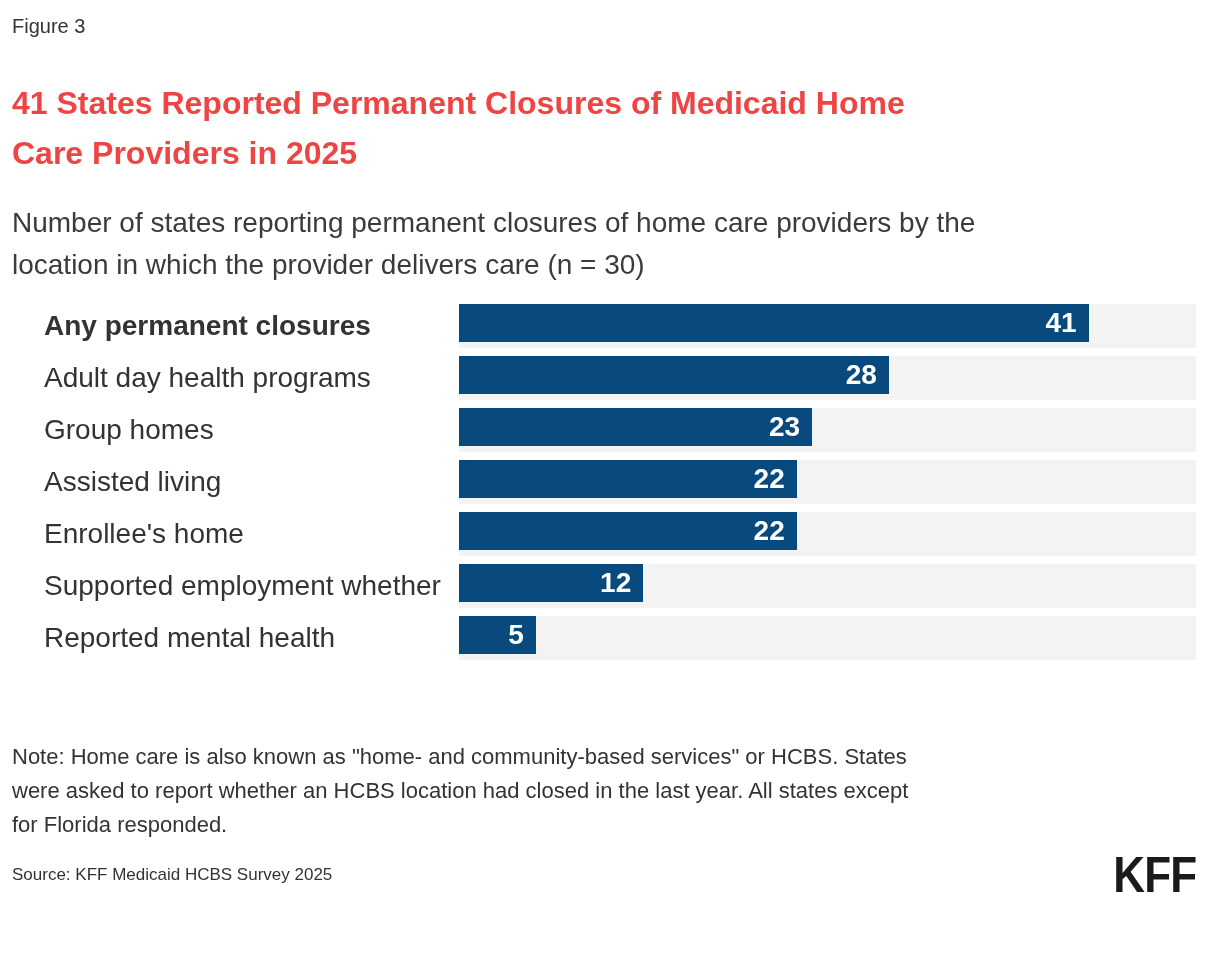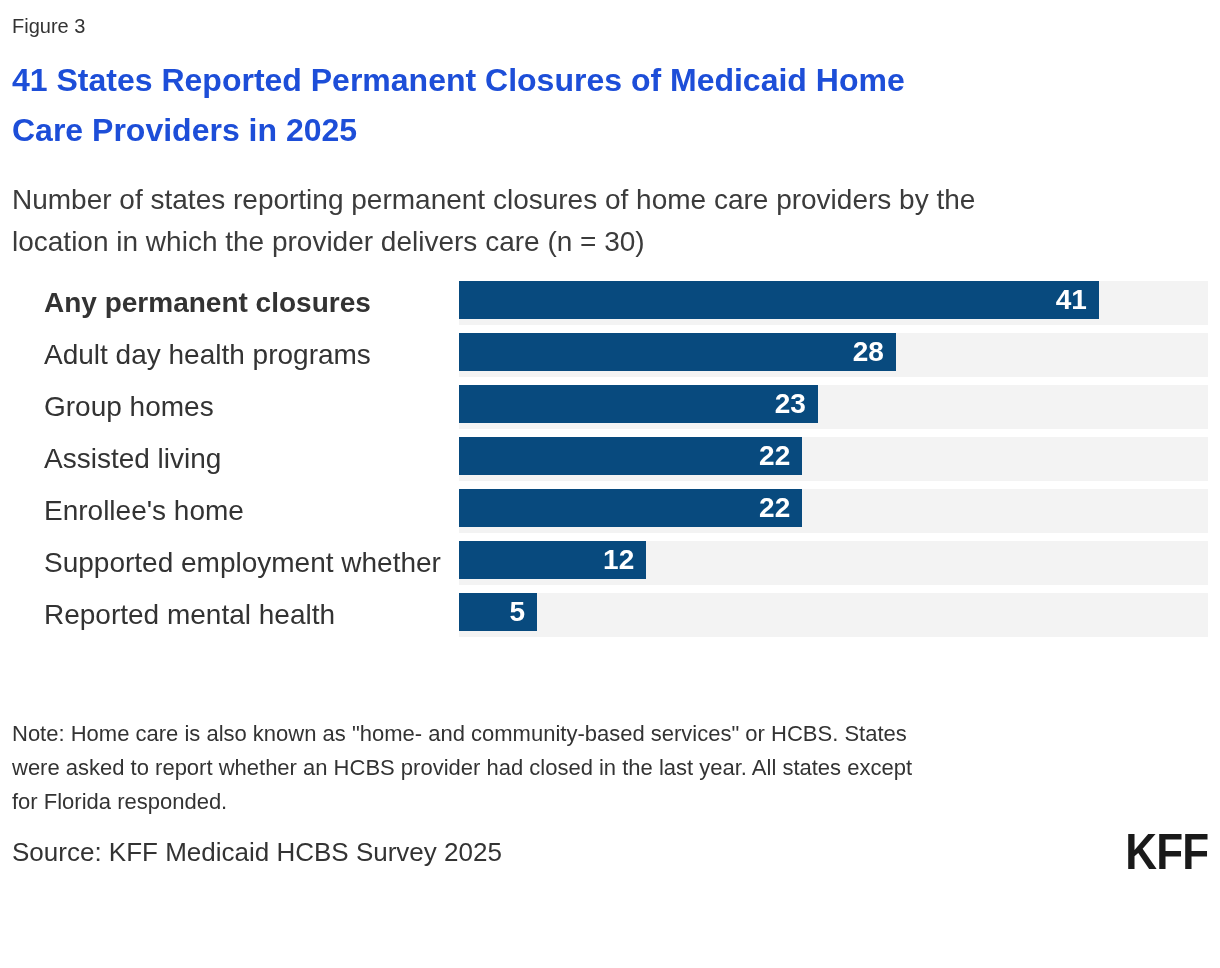--- a/index.html
+++ b/index.html
@@ -4,34 +4,34 @@
 <style>
   * { margin: 0; padding: 0; box-sizing: border-box; }
   html, body { background: #ffffff; }
   .page {
     position: relative;
     width: 1220px;
     height: 968px;
     background: #ffffff;
     font-family: "Liberation Sans", sans-serif;
     color: #333333;
-    padding: 13px 12px 0 12px;
+    padding: 13px 24px 0 12px;
     overflow: hidden;
   }
   .figure-label {
     font-size: 20px;
     line-height: 26px;
     color: #333333;
   }
   .chart-title {
-    margin-top: 16px;
+    margin-top: 39px;
     font-size: 32px;
     line-height: 50px;
     font-weight: 700;
-    color: #1d4ed8;
+    color: #ef4444;
     white-space: pre-line;
   }
   .chart-subtitle {
     margin-top: 24px;
     font-size: 28px;
     line-height: 42px;
     font-weight: 400;
     color: #3b3b3b;
     white-space: pre-line;
   }
@@ -76,21 +76,21 @@
     color: #333333;
     white-space: pre-line;
   }
   .source-row {
     margin-top: 14px;
     display: flex;
     justify-content: space-between;
     align-items: flex-end;
   }
   .source {
-    font-size: 26px;
+    font-size: 17px;
     line-height: 30px;
     color: #333333;
     padding-bottom: 4px;
     text-align: right;
   }
   .kff-logo {
     font-size: 50px;
     line-height: 38px;
     font-weight: 700;
     letter-spacing: -1px;
@@ -172,21 +172,21 @@
       <div class="cat-label">Reported mental health</div>
       <div class="track" style="background: rgb(243, 243, 243);">
         <div class="bar" style="width: 10.42%; background: rgb(8, 74, 126);">
           <span class="val">5</span>
         </div>
       </div>
     </div>
   </div>
 
   <div class="note">Note: Home care is also known as "home- and community-based services" or HCBS. States
-were asked to report whether an HCBS provider had closed in the last year. All states except
+were asked to report whether an HCBS location had closed in the last year. All states except
 for Florida responded.</div>
 
   <div class="source-row">
     <div class="source">Source: KFF Medicaid HCBS Survey 2025</div>
     <div class="kff-logo">KFF</div>
   </div>
 
 </div>
 
 </body></html>

